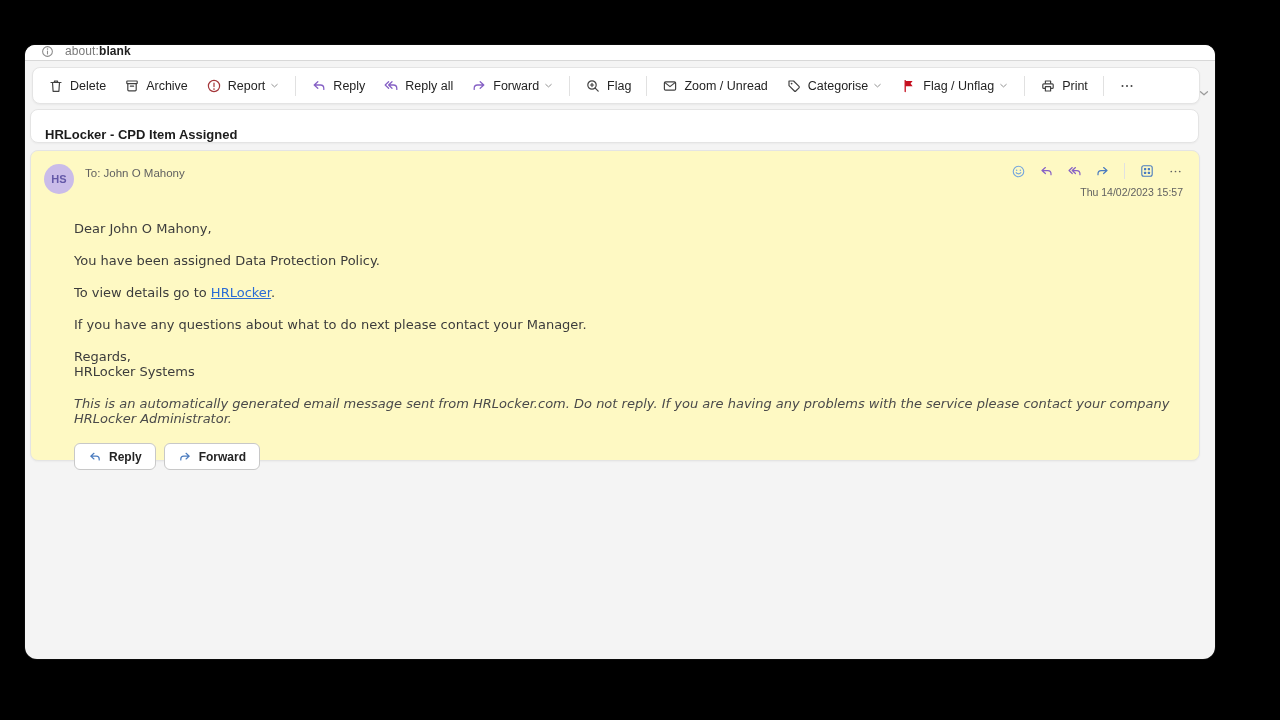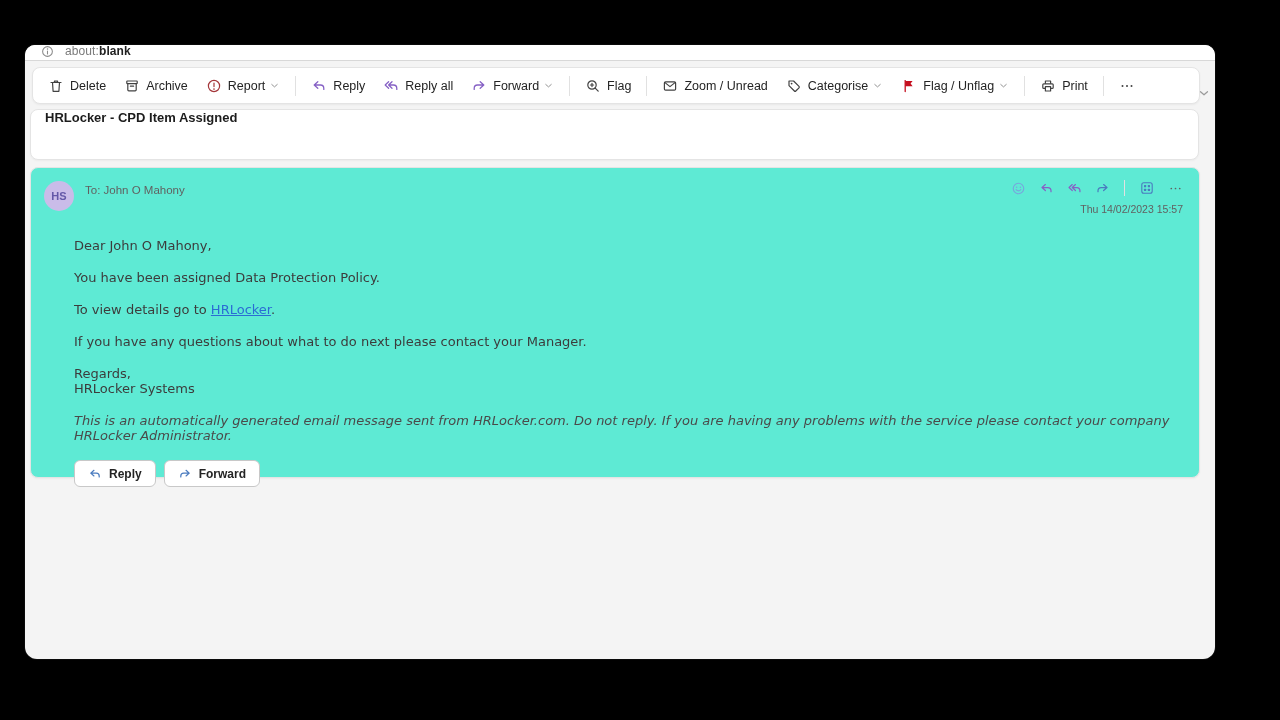--- a/index.html
+++ b/index.html
@@ -38,30 +38,30 @@
   .icon-blue  { color:#4a7bbf; }
   .icon-report{ color:#a4373a; }
   .icon-flag  { color:#c50f1f; }
   .chev { color:#8f8f8f; margin-left:-2px; }
   .sep { width:1px; height:20px; background:#e1e1e1; margin:0 6px; flex:0 0 auto; }
 
   .collapse-chev { position:absolute; right:4px; top:41px; color:#9a9a9a; }
 
   
   .subject-card {
-    margin:5px 16px 0 5px; height:51px; background:#fff;
+    margin:5px 16px 0 5px; height:34px; background:#fff;
     border:1px solid #e4e4e4; border-radius:8px;
-    display:flex; align-items:flex-start; padding-left:14px;
+    display:flex; align-items:flex-end; padding-left:14px;
     font-size:13px; font-weight:700; color:#1c1c1c;
     box-shadow:0 1px 2px rgba(0,0,0,.04);
   }
 
   
   .message-card {
-    margin:7px 15px 0 5px; height:311px; background:#5eead4;
+    margin:7px 15px 0 5px; height:311px; background:#fef9c3;
     border:1px solid #e4e4e4; border-radius:8px; position:relative;
     padding:13px 18px 0 13px; box-shadow:0 1px 2px rgba(0,0,0,.04);
   }
   .msg-header { display:flex; gap:11px; }
   .avatar {
     width:30px; height:30px; border-radius:50%; background:#cabce9;
     color:#6458a8; font-size:11px; font-weight:700;
     display:flex; align-items:center; justify-content:center; flex:0 0 auto;
   }
   .sender-name { font-size:13px; color:#242424; padding-top:1px; }

